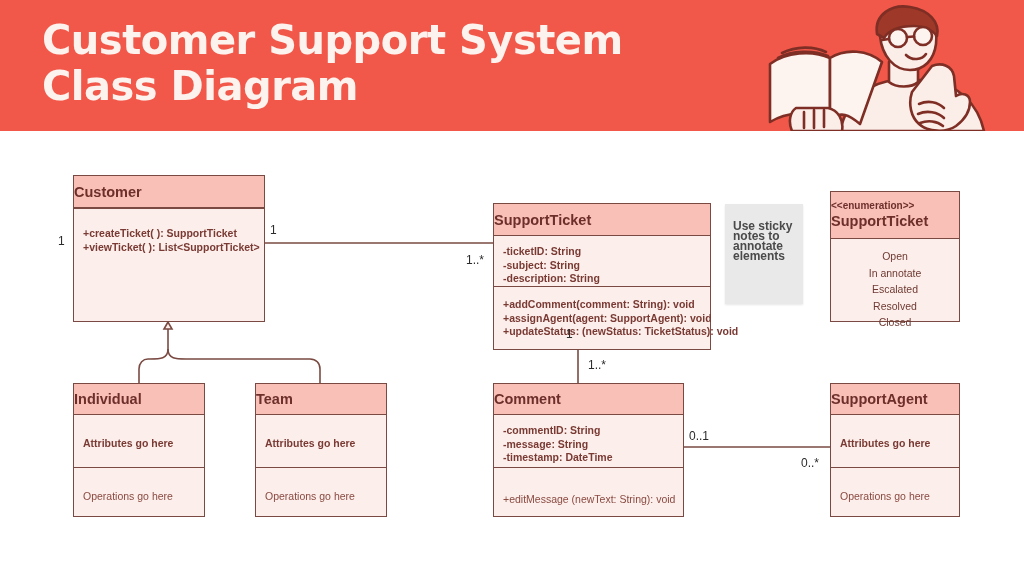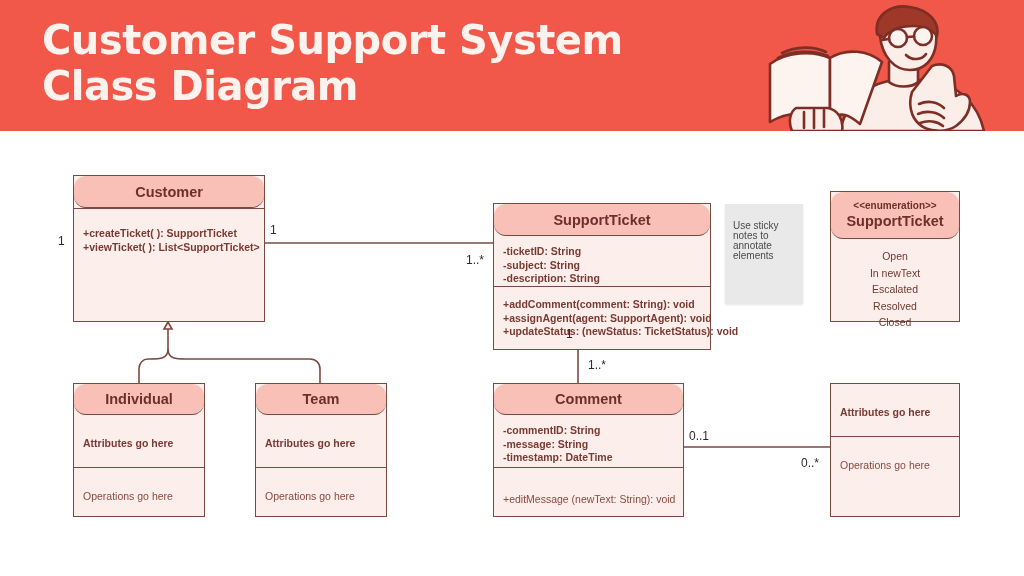--- a/index.html
+++ b/index.html
@@ -43,24 +43,23 @@
     position:absolute;
     border:1.5px solid #7A4A42;
     background:#FCEEEA;
     box-sizing:border-box;
   }
   .uml-head{
     background:#F8C0B7;
     border-bottom:1.5px solid #7A4A42;
     box-sizing:border-box;
     display:flex;flex-direction:column;
-    align-items:center;justify-content:center;
+    justify-content:center;
     color:#6E2F2B;
     font-weight:bold;
-    border-radius:12px;
   }
   .uml-head .stereo{
     font-size:10px;font-weight:bold;letter-spacing:0px;line-height:12px;
   }
   .uml-head .cname{font-size:14.5px;line-height:18px;}
   .uml-sec{
     box-sizing:border-box;
     padding:9px 9px 6px 9px;
     color:#7A3A34;
     font-size:10.5px;
@@ -79,25 +78,26 @@
     color:#2b2b2b;
     font-family:"Liberation Sans", sans-serif;
     white-space:nowrap;
   }
 
   
   .sticky{
     position:absolute;
     background:#E9E9EA;
     color:#4a4a4a;
-    font-size:10px;
+    font-size:12px;
     line-height:10px;
     padding:17px 8px 8px 8px;
     box-sizing:border-box;
     box-shadow:0 1px 2px rgba(0,0,0,0.10);
+    font-weight:bold;
   }
 </style>
 </head>
 <body>
 
 <div class="banner">
   <div class="banner-title">Customer Support System
 Class Diagram</div>
 
   <div class="banner-art">
@@ -192,21 +192,21 @@
     <span>Use sticky notes to annotate elements</span>
   </div>
 
   <div class="uml" style="left:830px;top:60px;width:130px;height:131px;">
     <div class="uml-head" style="height:47px;">
       <div class="stereo">&lt;&lt;enumeration&gt;&gt;</div>
       <div class="cname">SupportTicket</div>
     </div>
     <div class="uml-sec enumvals" style="height:84px;padding-top:9px;text-align:center;">
       <div class="row">Open</div>
-      <div class="row">In newText</div>
+      <div class="row">In annotate</div>
       <div class="row">Escalated</div>
       <div class="row">Resolved</div>
       <div class="row">Closed</div>
     </div>
   </div>
 
   <div class="uml" style="left:73px;top:252px;width:132px;height:134px;">
     <div class="uml-head" style="height:31px;">
       <div class="cname">Individual</div>
     </div>
@@ -240,20 +240,23 @@
       <div class="row">-timestamp: DateTime</div>
     </div>
     <div class="uml-sec plain divider" style="height:51px;padding-top:25px;">
       <div class="row">+editMessage (newText: String): void</div>
     </div>
   </div>
   <div class="mult" style="left:588px;top:227px;">1..*</div>
   <div class="mult" style="left:689px;top:298px;">0..1</div>
 
   <div class="uml" style="left:830px;top:252px;width:130px;height:134px;">
+    <div class="uml-head" style="height:31px;">
+      <div class="cname">SupportAgent</div>
+    </div>
     <div class="uml-sec attrs" style="height:52px;padding-top:22px;">
       <div class="row">Attributes go here</div>
     </div>
     <div class="uml-sec plain divider" style="height:51px;padding-top:22px;">
       <div class="row">Operations go here</div>
     </div>
   </div>
   <div class="mult" style="left:801px;top:325px;">0..*</div>
 
 </div>

